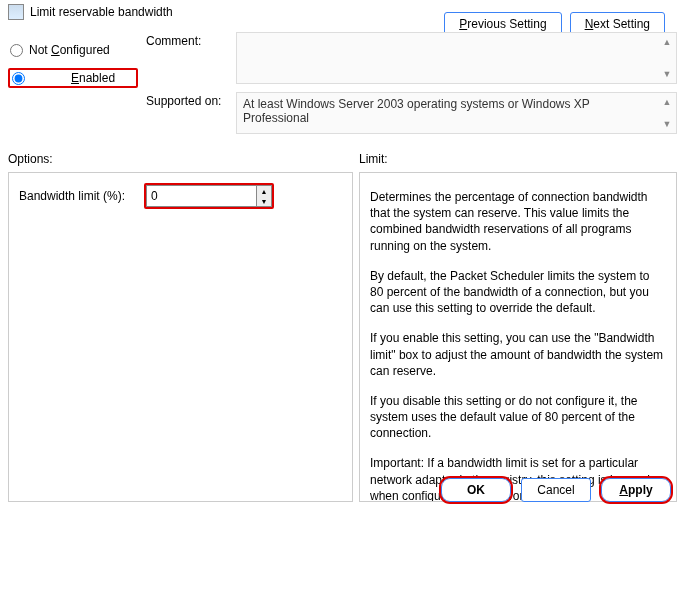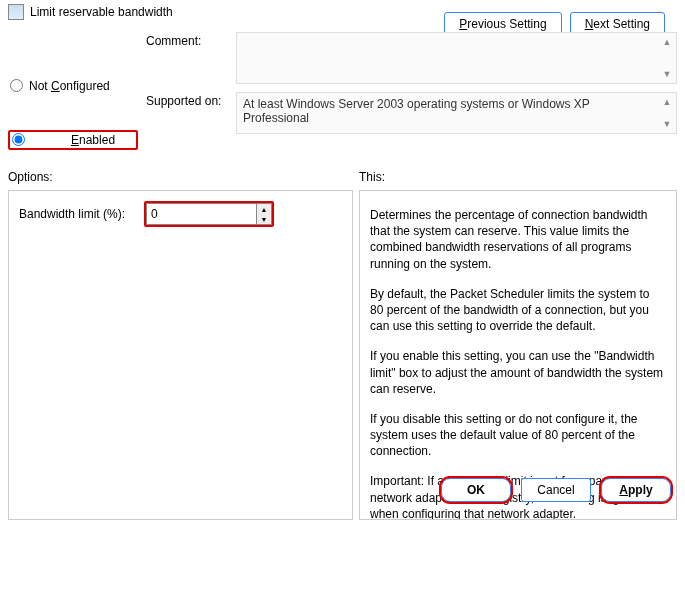--- a/index.html
+++ b/index.html
@@ -47,25 +47,24 @@
   display: flex;
   padding: 8px 8px 0 8px;
   gap: 8px;
 }
 .radio-col {
   width: 130px;
   padding-top: 10px;
 }
 .radio-item {
   display: flex;
-  align-items: flex-start;
+  align-items: flex-end;
   gap: 4px;
   margin-bottom: 10px;
   padding: 1px 2px;
-  margin-top: 36px;
 }
 .radio-item input[type=radio] { margin: 0 2px 0 0; }
 .radio-item.label-underline label span.u { text-decoration: underline; }
 .highlight-red {
   border: 2px solid #d00;
   border-radius: 2px;
   gap: 44px;
 }
 .meta-col { flex: 1; }
 .meta-row { display: flex; margin-bottom: 8px; }
@@ -216,21 +215,21 @@
             <div class="spinner-btns">
               <button>▲</button>
               <button>▼</button>
             </div>
           </div>
         </div>
       </div>
     </div>
 
     <div class="col-right">
-      <div class="section-label">This:</div>
+      <div class="section-label">Limit:</div>
       <div class="panel help-text">
         <p>Determines the percentage of connection bandwidth that the system can reserve. This value limits the combined bandwidth reservations of all programs running on the system.</p>
         <p>By default, the Packet Scheduler limits the system to 80 percent of the bandwidth of a connection, but you can use this setting to override the default.</p>
         <p>If you enable this setting, you can use the "Bandwidth limit" box to adjust the amount of bandwidth the system can reserve.</p>
         <p>If you disable this setting or do not configure it, the system uses the default value of 80 percent of the connection.</p>
         <p>Important: If a bandwidth limit is set for a particular network adapter in the registry, this setting is ignored when configuring that network adapter.</p>
       </div>
     </div>
   </div>
 

